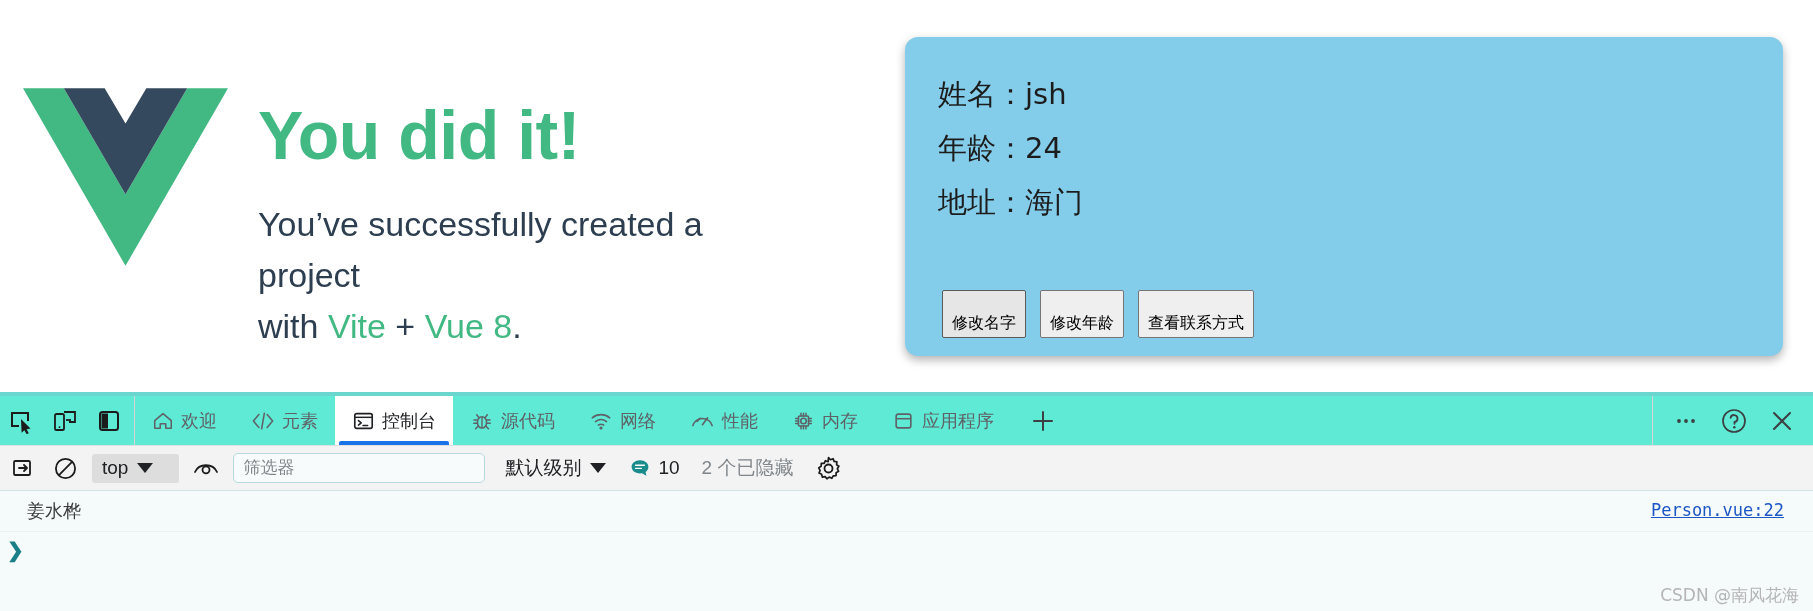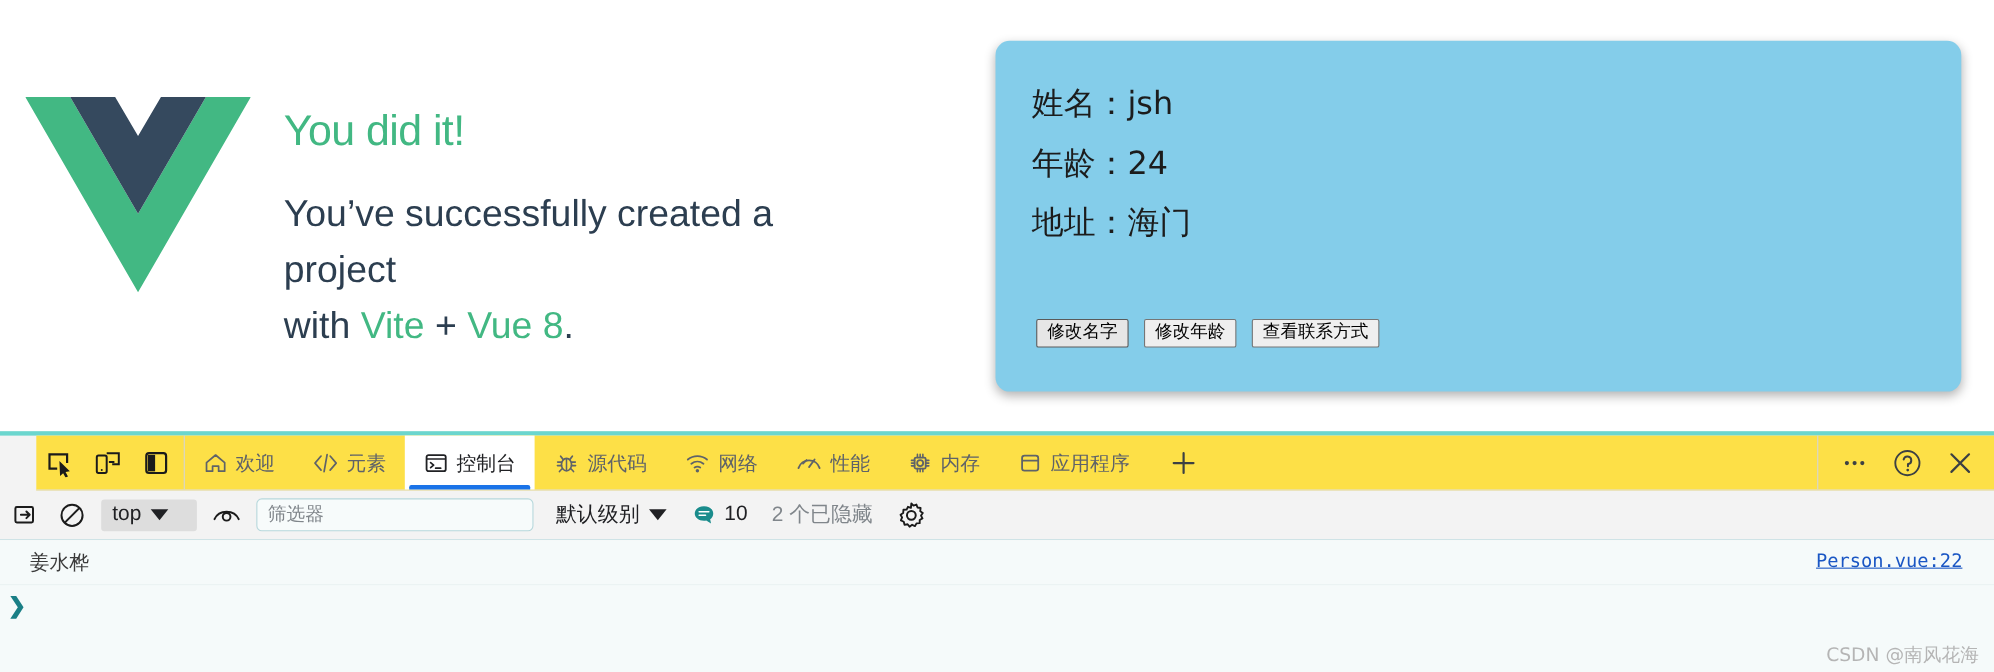--- a/index.html
+++ b/index.html
@@ -43,23 +43,23 @@
 
   #hero-text {
     position: absolute;
     left: 258px;
     top: 100px;
     width: 470px;
   }
 
   #hero-title {
     margin: 0;
-    font-size: 39px;
+    font-size: 68px;
     line-height: 1.05;
-    font-weight: 400;
+    font-weight: 700;
     color: #42b883;
     letter-spacing: -0.5px;
   }
 
   #hero-sub {
     margin: 28px 0 0 0;
     font-size: 34px;
     line-height: 1.5;
     color: #2c3e50;
     font-weight: 400;
@@ -100,21 +100,21 @@
     display: flex;
     gap: 14px;
   }
   .card-btn {
     font-family: "DejaVu Sans", sans-serif;
     font-size: 16px;
     color: #000000;
     background: #efefef;
     border: 1px solid #767676;
     border-radius: 2px;
-    padding: 0 9px 5px 9px;
+    padding: 22px 9px 5px 9px;
     line-height: 1.2;
     cursor: pointer;
   }
   .card-btn:first-child {
     background: #e6e6e6;
     border-color: #5a5a5a;
   }
 
   
   #devtools {
@@ -126,25 +126,24 @@
     background: #f3f3f3;
     border-top: 4px solid #6bd6ce;
     box-sizing: border-box;
     font-family: "Liberation Sans", sans-serif;
   }
 
   
   #dt-tabbar {
     position: relative;
     height: 49px;
-    background: #fde047;
+    background: #5eead4;
     display: flex;
     align-items: stretch;
     border-bottom: 1px solid #e0e0e0;
-    margin-left: 33px;
   }
   #dt-left-icons {
     display: flex;
     align-items: center;
     padding: 0 8px 0 4px;
     gap: 10px;
     border-right: 1px solid #d5d5d5;
   }
   .dt-icon-btn {
     width: 34px; height: 34px;

